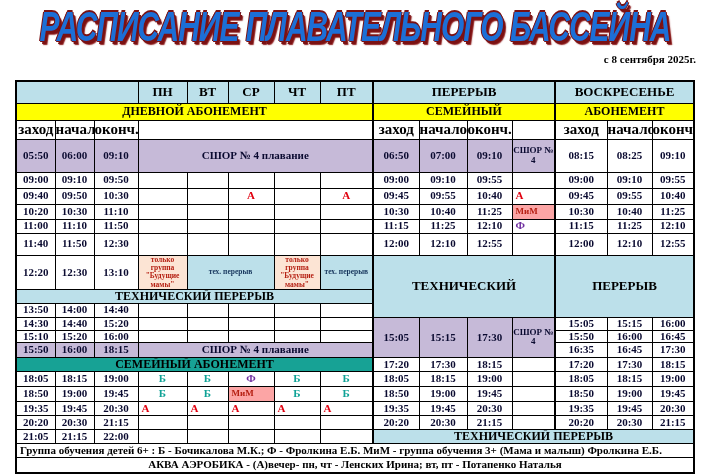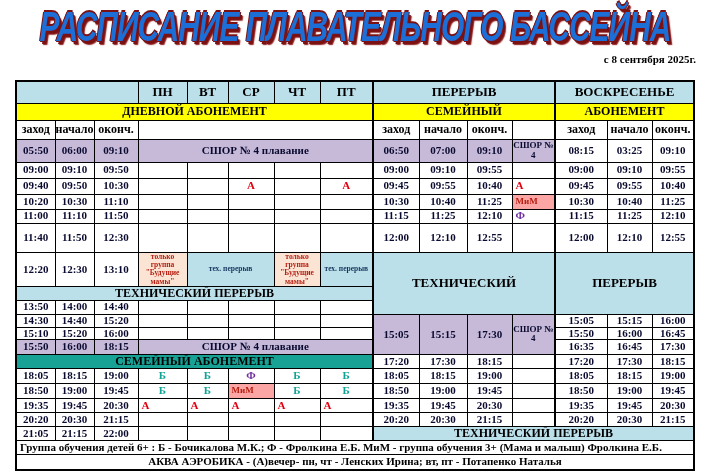--- a/index.html
+++ b/index.html
@@ -20,21 +20,21 @@
     position:absolute;top:80px;left:15px;width:679px;
     border-collapse:collapse;table-layout:fixed;border:2px solid #000;
   }
   td{
     border:1px solid #000;text-align:center;vertical-align:middle;
     font-weight:bold;font-size:11px;color:#0a0a30;padding:0;overflow:hidden;
     line-height:1.05;white-space:nowrap;
   }
   .hdr{font-size:13px;color:#000;}
   .sec{font-size:12px;color:#000;}
-  .colh{font-size:12px;color:#000;text-align:center;}
+  .colh{font-size:15px;color:#000;text-align:center;}
   .sm{font-size:9px;white-space:normal;line-height:1.1;}
   .tiny{font-size:7.5px;white-space:normal;line-height:1.12;}
   .legend{font-size:11px;color:#000;white-space:nowrap;}
   .bgblue{background:#BCE0EA;}
   .bgyellow{background:#FFFF00;}
   .bgpurple{background:#C6BAD8;}
   .bgteal{background:#17A295;}
   .bgorange{background:#fca5a5;}
   .bgpeach{background:#FCE4D4;}
   .tred{color:#E1000F;}
@@ -91,31 +91,31 @@
           <td class="colh">оконч.</td>
           <td colspan="5"></td>
           <td class="colh sb">заход</td>
           <td class="colh">начало</td>
           <td class="colh">оконч.</td>
           <td></td>
           <td class="colh sb">заход</td>
           <td class="colh">начало</td>
           <td class="colh">оконч.</td>
         </tr>
-        <tr style="height: 23px;">
+        <tr style="height: 33px;">
           <td class="bgpurple">05:50</td>
           <td class="bgpurple">06:00</td>
           <td class="bgpurple">09:10</td>
           <td colspan="5" class="bgpurple">СШОР № 4 плавание</td>
           <td class="bgpurple sb">06:50</td>
           <td class="bgpurple">07:00</td>
           <td class="bgpurple">09:10</td>
           <td class="bgpurple sm">СШОР № 4</td>
           <td class="sb">08:15</td>
-          <td>03:25</td>
+          <td>08:25</td>
           <td>09:10</td>
         </tr>
         <tr style="height: 16px;">
           <td>09:00</td>
           <td>09:10</td>
           <td>09:50</td>
           <td></td>
           <td></td>
           <td></td>
           <td></td>
@@ -172,21 +172,21 @@
           <td></td>
           <td></td>
           <td class="sb">11:15</td>
           <td>11:25</td>
           <td>12:10</td>
           <td class="tpur left">Ф</td>
           <td class="sb">11:15</td>
           <td>11:25</td>
           <td>12:10</td>
         </tr>
-        <tr style="height: 29px;">
+        <tr style="height: 22px;">
           <td>11:40</td>
           <td>11:50</td>
           <td>12:30</td>
           <td></td>
           <td></td>
           <td></td>
           <td></td>
           <td></td>
           <td class="sb">12:00</td>
           <td>12:10</td>

